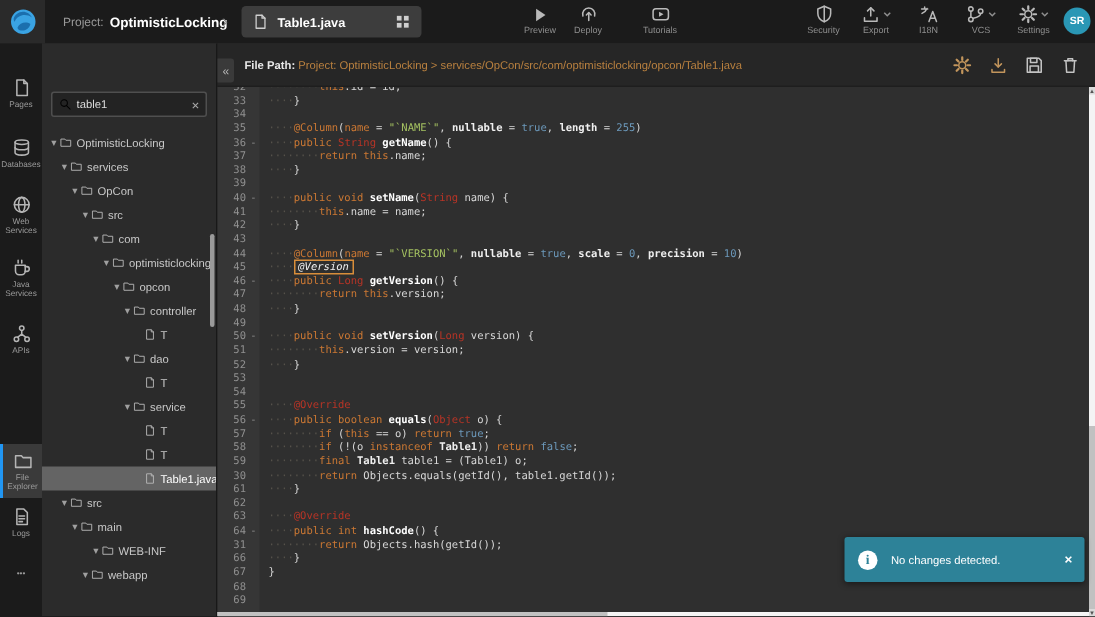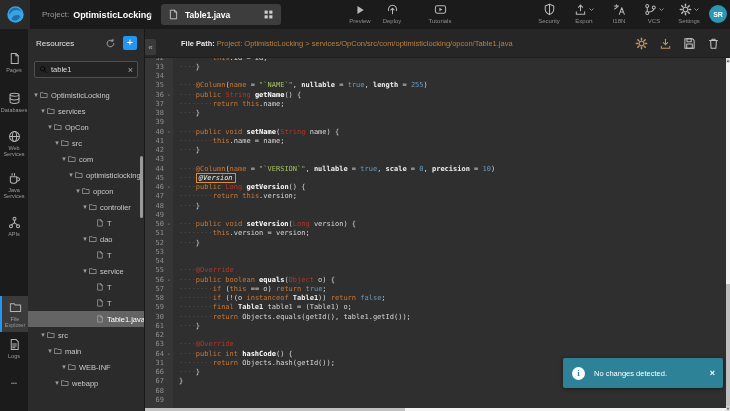--- a/index.html
+++ b/index.html
@@ -20,21 +20,21 @@
   #file-tab .tab-label { color:#ffffff; font-size:8.5px; font-weight:bold; flex:1; }
   .tb-item { position:absolute; top:2px; width:40px; display:flex; flex-direction:column; align-items:center; gap:1px; color:#b9b9b9; cursor:pointer; }
   .tb-item .tb-label { font-size:6px; color:#8f8f8f; white-space:nowrap; }
   .tb-item .ic-row { display:flex; align-items:center; gap:1px; height:15px; }
   #topbar-right { position:absolute; right:28px; top:2px; display:flex; gap:9px; }
   #topbar-right .tb-item { position:static; width:auto; min-width:26px; }
   #avatar { position:absolute; right:3px; top:5px; width:18px; height:18px; border-radius:50%; background:#2a97b5; color:#fff; font-size:7px; font-weight:bold; display:flex; align-items:center; justify-content:center; }
   .caret { color:#8f8f8f; }
   
   #filepath-bar { position:absolute; left:145px; top:29px; width:585px; height:29px; background:#262626; border-bottom:1px solid #1e1e1e; display:flex; align-items:center; }
-  #filepath-text { margin-left:36px; font-size:7.5px; white-space:nowrap; overflow:hidden; }
+  #filepath-text { margin-left:18px; font-size:7.5px; white-space:nowrap; overflow:hidden; }
   #filepath-text .fp-label { color:#e8e8e8; font-weight:bold; }
   #filepath-text .fp-path { color:#b9803f; }
   #filepath-icons { position:absolute; right:10px; top:0; height:29px; display:flex; align-items:center; gap:11px; }
   #filepath-icons .fp-ic { width:13px; height:13px; display:flex; align-items:center; justify-content:center; }
   .warm { color:#c2955c; } .cool { color:#c3c3c3; }
   
   #sidebar { position:absolute; left:0; top:29px; width:28px; height:382px; background:#1b1b1b; }
   .sb-item { position:absolute; left:0; width:28px; display:flex; flex-direction:column; align-items:center; gap:2px; color:#b5b5b5; cursor:pointer; }
   .sb-item .sb-label { font-size:5.5px; color:#9a9a9a; text-align:center; line-height:1.15; }
   .sb-item.active { background:#3a3a3a; border-left:2px solid #2196f3; padding-top:5px; height:36px; }
@@ -332,30 +332,20 @@
           </svg>
         </span>
         <span class="sb-label">Logs</span>
       </div>
       <div class="sb-item" style="top: 351px;">
         <span class="sb-label">•••</span>
       </div>
     </div>
 
   <div id="resources">
-    <div id="res-header">
-      <span id="res-title">Resources</span>
-      <span id="res-refresh">
-          <svg width="11" height="11" viewBox="0 0 14 14" fill="none" stroke="currentColor" stroke-width="1.1" stroke-linecap="round" stroke-linejoin="round">
-            <path d="M11.3 7A4.3 4.3 0 1 1 9.9 3.8"></path>
-            <path d="M10.2 1.6v2.4H7.8"></path>
-          </svg>
-        </span>
-      <span id="res-add">+</span>
-    </div>
     <div id="res-search">
       <span>
           <svg width="9" height="9" viewBox="0 0 14 14" fill="none" stroke="currentColor" stroke-width="1.1" stroke-linecap="round" stroke-linejoin="round">
             <circle cx="5.8" cy="5.8" r="3.4"></circle>
             <path d="M8.3 8.3 12 12"></path>
           </svg>
         </span>
       <input type="text" value="table1" style="">
       <span class="clear-x">×</span>
     </div>

